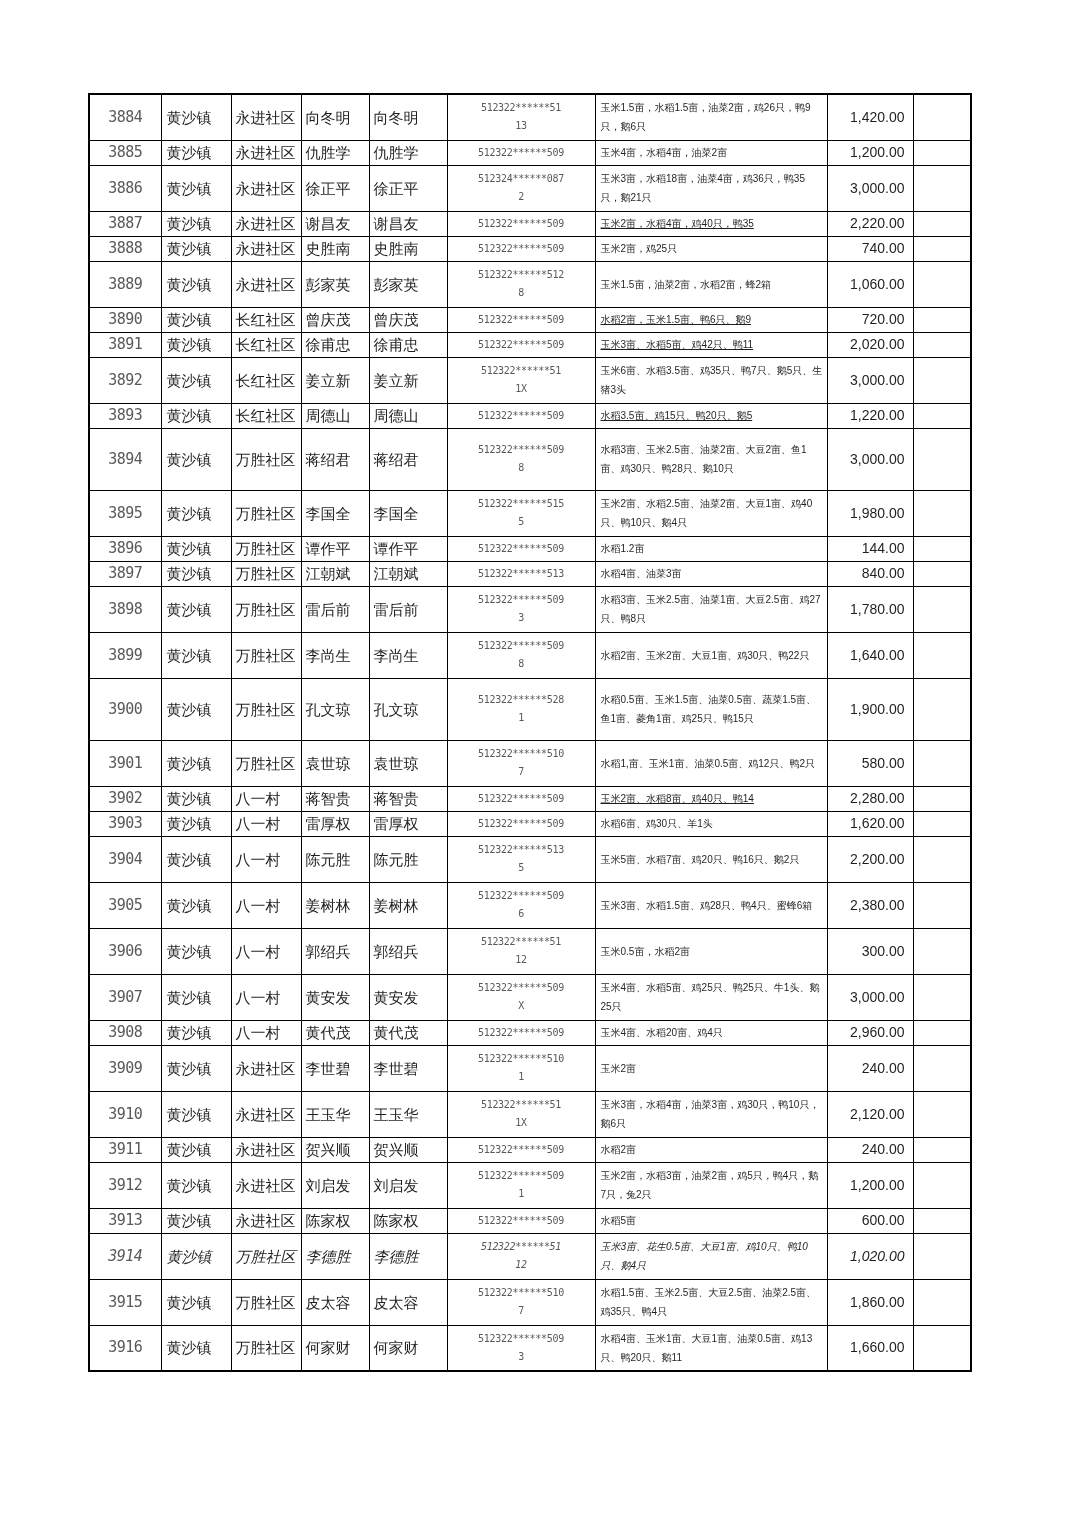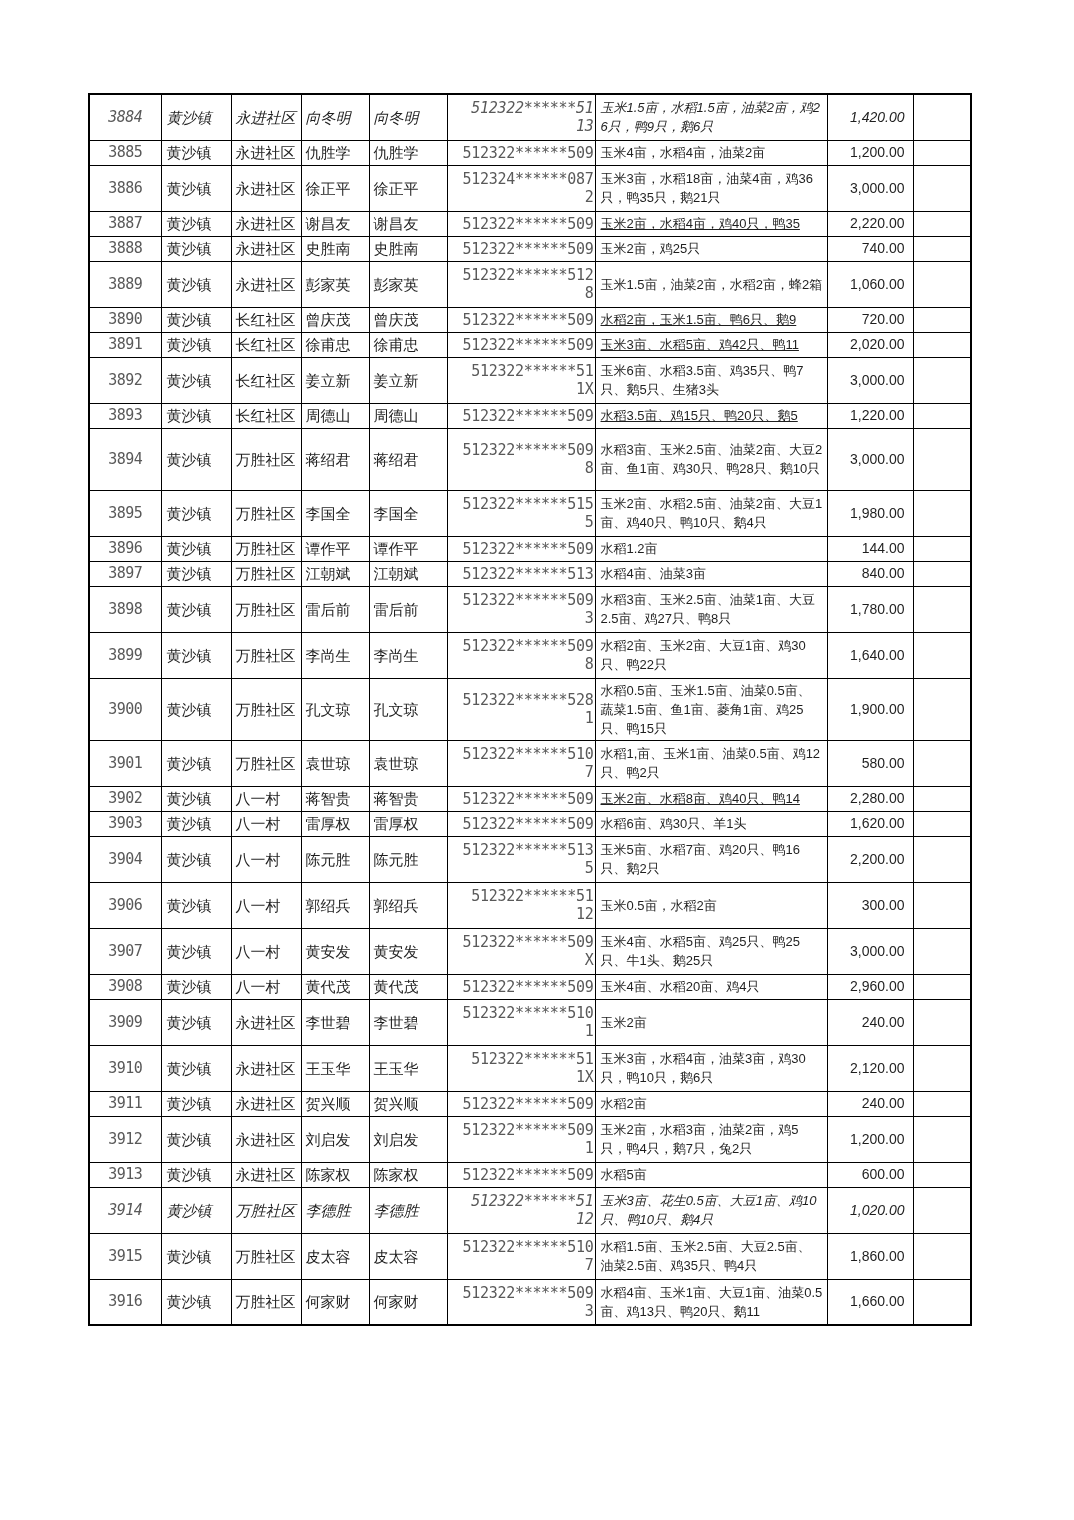--- a/index.html
+++ b/index.html
@@ -40,30 +40,30 @@
     color:var(--digits);
     font-size:15px;
     letter-spacing:-0.5px;
     padding:1px 1px;
   }
   .c-town{padding-left:5px;}
   .c-comm{padding:1px 2px 1px 4px;}
   .c-name{padding-left:4px;}
   .c-name2{padding-left:4px;}
   .c-id{
-    text-align:right;
+    text-align:center;
     font-family:"DejaVu Sans Mono",monospace;
     color:var(--digits);
-    font-size:15px;
+    font-size:10px;
     letter-spacing:-0.3px;
     padding:1px 1px;
   }
   .c-id .idline{display:block;line-height:18px;}
   .c-desc{
-    font-size:13px;
+    font-size:10px;
     line-height:19px;
     padding:1px 4px 1px 5px;
   }
   .c-desc.nw{white-space:nowrap;word-break:keep-all;text-decoration:underline;}
   .c-amt{
     text-align:right;
     font-size:14px;
     padding-right:8px;
     color:var(--text);
   }
@@ -79,21 +79,21 @@
         <col style="width:70px">
         <col style="width:70px">
       <col style="width:68px">
         <col style="width:78px">
         <col style="width:148px">
       <col style="width:232px">
         <col style="width:86px">
         <col style="width:58px">
     </colgroup>
     <tbody>
-        <tr style="height: 46px; font-style: italic;">
+        <tr style="height: 46px;">
     <td class="c-no">3884</td>
     <td class="c-town">黄沙镇</td>
     <td class="c-comm">永进社区</td>
     <td class="c-name">向冬明</td>
     <td class="c-name2">向冬明</td>
     <td class="c-id">
       <span class="idline">512322******51</span>
       <span class="idline">13</span>
     </td>
     <td class="c-desc">玉米1.5亩，水稻1.5亩，油菜2亩，鸡26只，鸭9只，鹅6只</td>
@@ -371,20 +371,34 @@
     <td class="c-town">黄沙镇</td>
     <td class="c-comm">八一村</td>
     <td class="c-name">陈元胜</td>
     <td class="c-name2">陈元胜</td>
     <td class="c-id">
       <span class="idline">512322******513</span>
       <span class="idline">5</span>
     </td>
     <td class="c-desc">玉米5亩、水稻7亩、鸡20只、鸭16只、鹅2只</td>
     <td class="c-amt">2,200.00</td>
+    <td class="c-blank"></td>
+  </tr>
+        <tr style="height: 46px;">
+    <td class="c-no">3905</td>
+    <td class="c-town">黄沙镇</td>
+    <td class="c-comm">八一村</td>
+    <td class="c-name">姜树林</td>
+    <td class="c-name2">姜树林</td>
+    <td class="c-id">
+      <span class="idline">512322******509</span>
+      <span class="idline">6</span>
+    </td>
+    <td class="c-desc">玉米3亩、水稻1.5亩、鸡28只、鸭4只、蜜蜂6箱</td>
+    <td class="c-amt">2,380.00</td>
     <td class="c-blank"></td>
   </tr>
         <tr style="height: 46px;">
     <td class="c-no">3906</td>
     <td class="c-town">黄沙镇</td>
     <td class="c-comm">八一村</td>
     <td class="c-name">郭绍兵</td>
     <td class="c-name2">郭绍兵</td>
     <td class="c-id">
       <span class="idline">512322******51</span>

